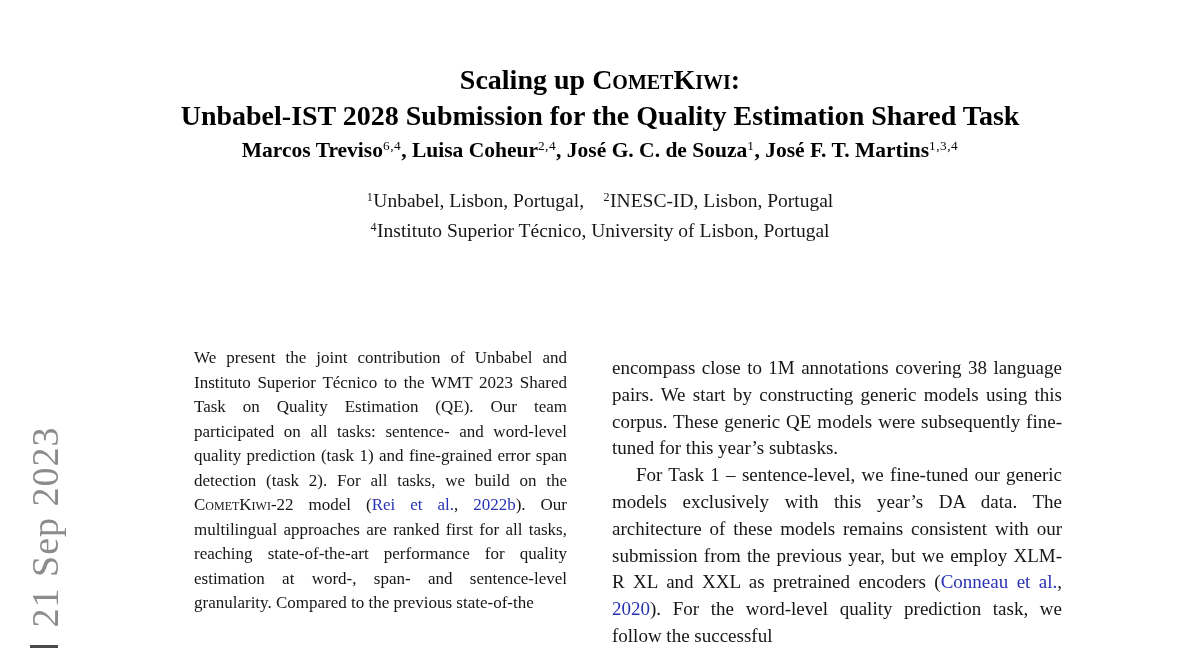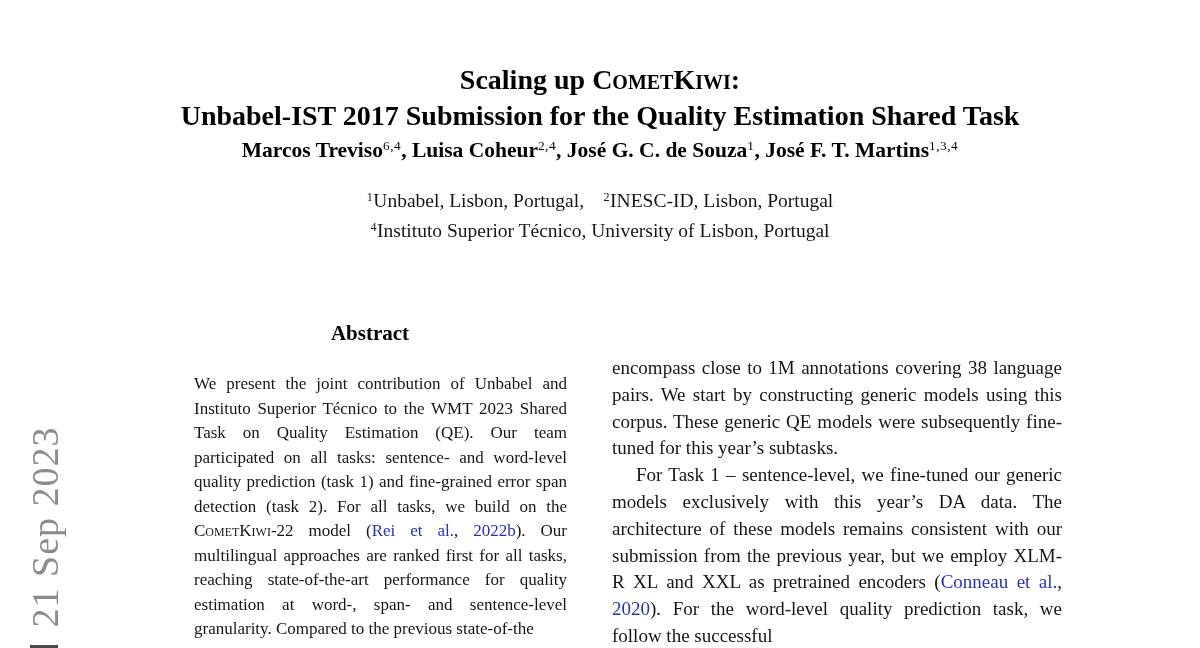--- a/index.html
+++ b/index.html
@@ -64,34 +64,33 @@
 </head>
 <body>
 
 <div class="page">
 
   <div class="watermark">21 Sep 2023</div>
   <div class="watermark-stub"></div>
 
   <div class="title-block">
     <div class="title-line"><span>Scaling up </span><span class="seg-sc">CometKiwi</span><span>:</span></div>
-    <div class="title-line">Unbabel-IST 2017 Submission for the Quality Estimation Shared Task</div>
+    <div class="title-line">Unbabel-IST 2028 Submission for the Quality Estimation Shared Task</div>
   </div>
 
   <div class="authors-block">
     <div class="authors-line"><span>Marcos Treviso</span><span class="seg-sup">6,4</span><span>, Luisa Coheur</span><span class="seg-sup">2,4</span><span>, José G. C. de Souza</span><span class="seg-sup">1</span><span>, José F. T. Martins</span><span class="seg-sup">1,3,4</span></div>
   </div>
 
   <div class="affil-block">
     <div class="affil-line"><span class="seg-sup">1</span><span>Unbabel, Lisbon, Portugal, </span><span class="seg-sup">2</span><span>INESC-ID, Lisbon, Portugal</span></div>
     <div class="affil-line"><span class="seg-sup">4</span><span>Instituto Superior Técnico, University of Lisbon, Portugal</span></div>
   </div>
 
   <section class="col-left">
-    <h2 class="abstract-heading">Abstract</h2>
     <p class="abstract-body"><span>We present the joint contribution of Unbabel and Instituto Superior Técnico to the WMT 2023 Shared Task on Quality Estimation (QE). Our team participated on all tasks: sentence- and word-level quality prediction (task 1) and fine-grained error span detection (task 2). For all tasks, we build on the </span><span class="seg-sc">CometKiwi</span><span>-22 model (</span><span class="seg-link">Rei et al.</span><span>, </span><span class="seg-link">2022b</span><span>). Our multilingual approaches are ranked first for all tasks, reaching state-of-the-art performance for quality estimation at word-, span- and sentence-level granularity. Compared to the previous state-of-the</span></p>
   </section>
 
   <section class="col-right">
     <p class="body-par"><span>encompass close to 1M annotations covering 38 language pairs. We start by constructing generic models using this corpus. These generic QE models were subsequently fine-tuned for this year’s subtasks.</span></p>
     <p class="body-par indent"><span>For Task 1 – sentence-level, we fine-tuned our generic models exclusively with this year’s DA data. The architecture of these models remains consistent with our submission from the previous year, but we employ XLM-R XL and XXL as pretrained encoders (</span><span class="seg-link">Conneau et al.</span><span>, </span><span class="seg-link">2020</span><span>). For the word-level quality prediction task, we follow the successful</span></p>
   </section>
 
 </div>
 

